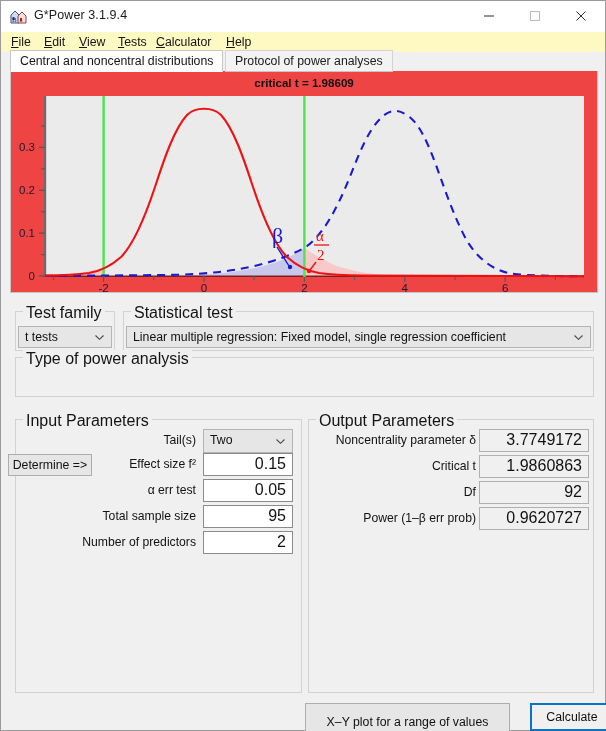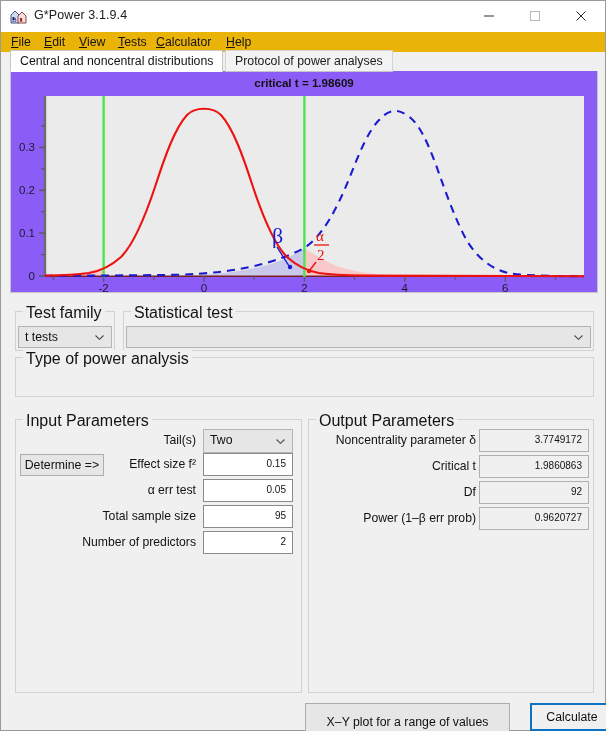--- a/index.html
+++ b/index.html
@@ -54,21 +54,21 @@
   .winbtn svg { display: block; }
   .wb-min { right: 93px; }
   .wb-max { right: 47px; }
   .wb-close { right: 1px; }
 
   
   .menubar {
     position: absolute;
     left: 0; top: 31px;
     width: 604px; height: 20px;
-    background: #eab308;
+    background: #fef9c3;
   }
   .menu-item {
     position: absolute;
     top: 2px;
     font-size: 12.3px;
     color: #151515;
     padding: 1px 3px;
     white-space: nowrap;
   }
   .menu-item u { text-decoration: underline; }
@@ -110,21 +110,21 @@
     border-bottom: 1px solid #c6c6c6;
     z-index: 0;
   }
 
   
   .plotpanel {
     position: absolute;
     left: 9px; top: 70px;
     width: 588px; height: 222px;
     box-sizing: border-box;
-    background: #8b5cf6;
+    background: #ef4444;
     border: 1px solid #c6c6c6;
     border-top: none;
     overflow: hidden;
   }
   .plot-title {
     position: absolute;
     left: 0; top: 5px;
     width: 100%;
     text-align: center;
     font-size: 11.6px;
@@ -170,21 +170,21 @@
     position: absolute;
     right: 7px; top: 50%;
     margin-top: -2px;
     width: 9px; height: 5px;
   }
   .field {
     position: absolute;
     box-sizing: border-box;
     background: #ffffff;
     border: 1px solid #8b8b8b;
-    font-size: 10px;
+    font-size: 16px;
     color: #111111;
     line-height: 20px;
     text-align: right;
     padding-right: 6px;
     white-space: nowrap;
     overflow: hidden;
   }
   .field.readonly {
     background: #f0f0f0;
     border: 1px solid #b0b0b0;
@@ -383,20 +383,21 @@
     <span>t tests</span>
     <svg class="chev" viewBox="0 0 9 5">
       <polyline points="0.5,0.5 4.5,4.3 8.5,0.5" fill="none" stroke="#4a4a4a" stroke-width="1.1"></polyline>
     </svg>
   </div>
 
   <div class="group" style="left:122px; top:310px; width:471px; height:40px;">
     <span class="group-label">Statistical test</span>
   </div>
   <div class="combo" style="left:125px; top:325px; width:465px; height:22px;">
+    <span>Linear multiple regression: Fixed model, single regression coefficient</span>
     <svg class="chev" viewBox="0 0 9 5">
       <polyline points="0.5,0.5 4.5,4.3 8.5,0.5" fill="none" stroke="#4a4a4a" stroke-width="1.1"></polyline>
     </svg>
   </div>
 
   <div class="group" style="left:14px; top:356px; width:579px; height:40px;">
     <span class="group-label">Type of power analysis</span>
   </div>
 
   <div class="group" style="left:14px; top:418px; width:287px; height:274px;">
@@ -404,21 +405,21 @@
   </div>
 
   <span class="flabel" style="left:60px; top:429px; width:135px;">Tail(s)</span>
   <div class="combo" style="left:202px; top:428px; width:90px; height:24px;">
     <span>Two</span>
     <svg class="chev" viewBox="0 0 9 5">
       <polyline points="0.5,0.5 4.5,4.3 8.5,0.5" fill="none" stroke="#4a4a4a" stroke-width="1.1"></polyline>
     </svg>
   </div>
 
-  <div class="btn" style="left:19px; top:453px; width:84px; height:22px;">
+  <div class="btn" style="left:7px; top:453px; width:84px; height:22px;">
     <span>Determine =&gt;</span>
   </div>
 
   <span class="flabel" style="left:60px; top:453px; width:135px;">Effect size f²</span>
   <div class="field" style="left:202px; top:452px; width:90px; height:23px;">
     <span>0.15</span>
   </div>
 
   <span class="flabel" style="left:60px; top:479px; width:135px;">α err test</span>
   <div class="field" style="left:202px; top:478px; width:90px; height:23px;">

